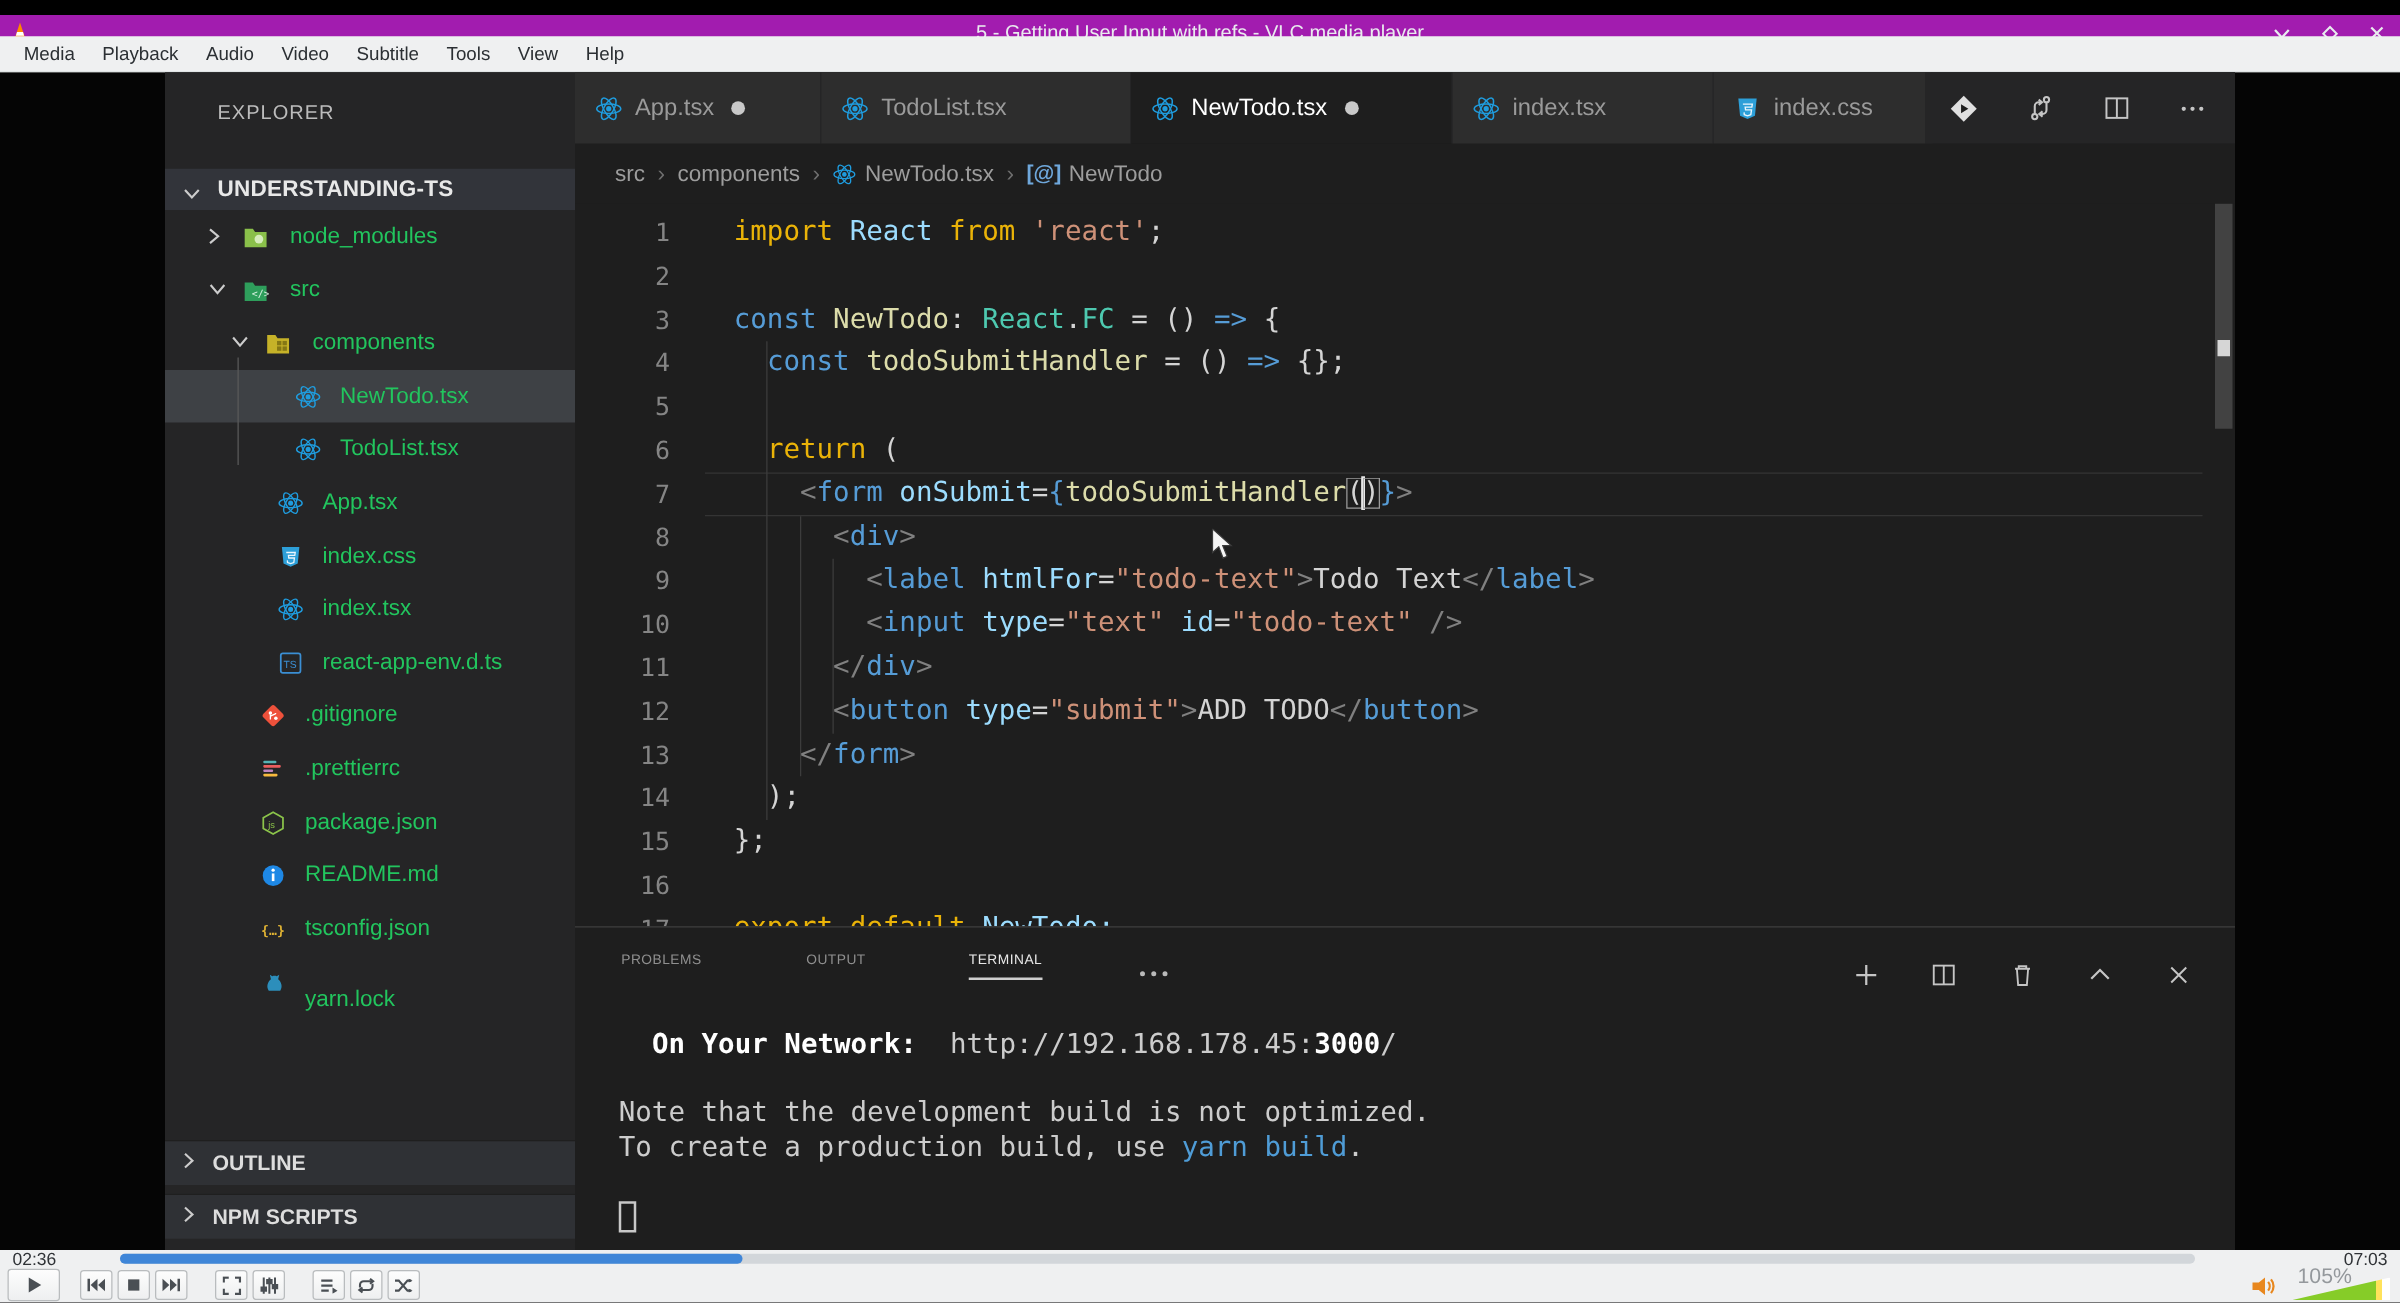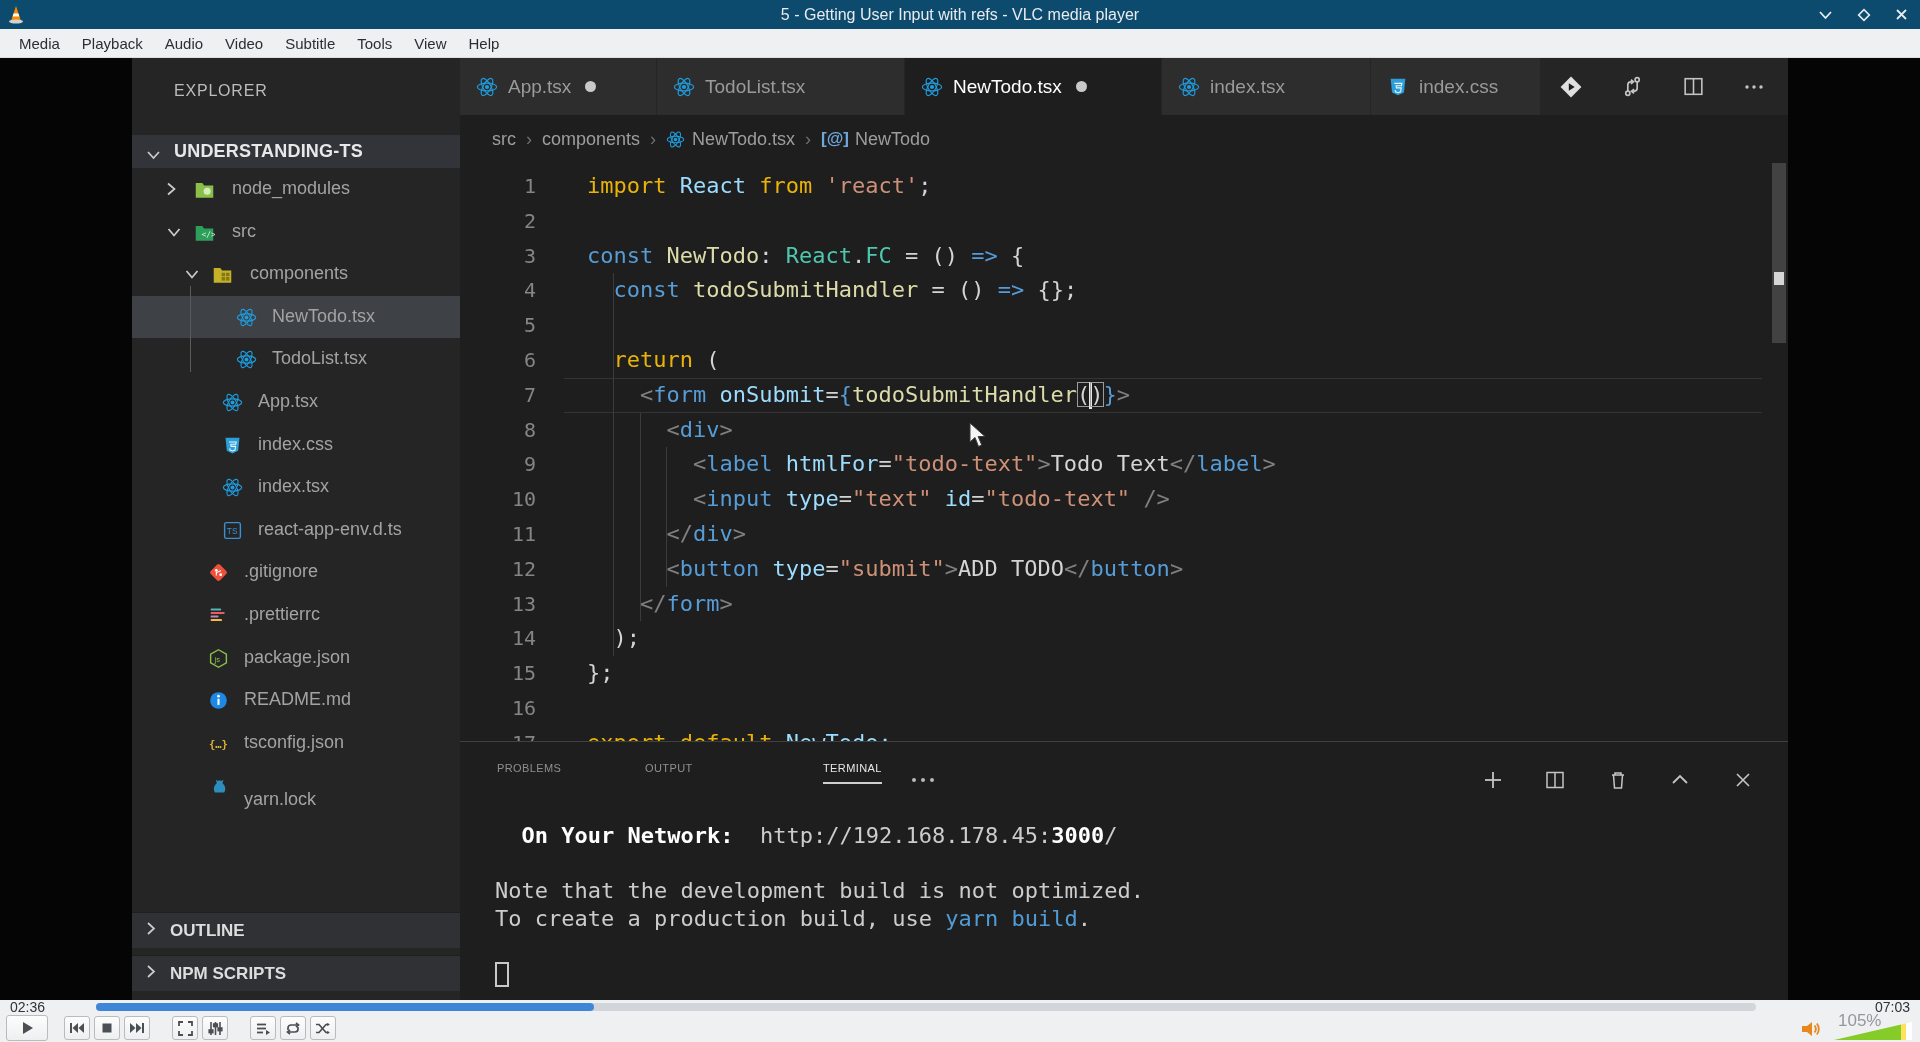--- a/index.html
+++ b/index.html
@@ -1,19 +1,19 @@
 <!DOCTYPE html>
 <html><head>
 <meta charset="utf-8">
 <style>
   * { margin:0; padding:0; box-sizing:border-box; }
   html,body { width:1920px; height:1042px; overflow:hidden; background:#000; font-family:"Liberation Sans",sans-serif; }
 
   
-  #titlebar { position:absolute; top:0; left:0; width:1920px; height:29px; background:#0c4a6e; display:flex; align-items:center; }
+  #titlebar { position:absolute; top:12px; left:0; width:1920px; height:29px; background:#a21caf; display:flex; align-items:center; }
   #vlc-title { position:absolute; left:0; right:0; text-align:center; color:#e9ebee; font-size:16px; }
   #cone { position:absolute; left:8px; top:5px; }
   #winbtns { position:absolute; right:12px; top:0; height:29px; display:flex; gap:24px; align-items:center; }
   #winbtns svg { display:block; }
 
   #menubar { position:absolute; top:29px; left:0; width:1920px; height:29px; background:#eff0f1; border-bottom:1px solid #dcdfe1; display:flex; align-items:center; padding-left:8px; }
   .menu-item { font-size:15px; color:#2b2f33; padding:0 11px; line-height:29px; }
 
   
   #video { position:absolute; top:58px; left:0; width:1920px; height:942px; background:#050505; }
@@ -24,21 +24,21 @@
   #expl-title { position:absolute; left:42px; top:24px; font-size:16px; letter-spacing:.8px; color:#bcbcbc; }
   #ws-header { position:absolute; left:0; top:77px; width:328px; height:33px; background:#32343a; color:#e8e8e8; font-weight:bold; font-size:18px; display:flex; align-items:center; }
   #ws-header .chev { position:absolute; left:14px; top:9px; }
   #ws-header span.lbl { margin-left:42px; letter-spacing:.2px; }
   #tree { position:absolute; left:0; top:110px; width:328px; }
   .trow { position:relative; height:42.6px; width:328px; }
   .trow.sel { background:#3e4145; }
   .trow .chev { position:absolute; top:13px; }
   .trow .ficon { position:absolute; top:11px; width:21px; height:21px; }
   .trow .ficon svg { width:21px; height:21px; display:block; }
-  .trow .lbl { position:absolute; top:10px; font-size:18px; color:#a3a3a3; white-space:nowrap;text-align:right; }
+  .trow .lbl { position:absolute; top:10px; font-size:18px; color:#22c55e; white-space:nowrap;text-align:right; }
   #tree-guide { position:absolute; left:58px; top:228px; width:1px; height:86px; background:#5a5a5a; }
   .section-row { position:absolute; left:0; width:328px; height:36px; background:#2f3135; border-top:1px solid #1f1f1f; color:#dddddd; font-weight:bold; font-size:17px; display:flex; align-items:center; }
   .section-row .chev { margin-left:14px; margin-right:14px; }
 
   
   #editorcol { position:absolute; left:328px; top:0; width:1328px; height:942px; }
   #tabbar { position:absolute; left:0; top:0; width:1328px; height:57px; background:#1f1f1f; display:flex; }
   .tab { height:57px; display:flex; align-items:center; padding-left:16px; background:#2d2d2d; border-right:1px solid #252526; overflow:hidden; flex:none; }
   .tab.active { background:#1e1e1e; }
   .tab .ticon { width:22px; height:22px; margin-right:10px; flex:none; }
@@ -495,21 +495,21 @@
             <div class="codeline" style="top: 528px;"></div>
             <div class="lnum" style="top: 562.8px;">17</div>
             <div class="codeline" style="top: 562.8px;"><span class="c-kw">export</span><span class="c-def"> </span><span class="c-kw">default</span><span class="c-def"> </span><span class="c-var">NewTodo;</span></div>
           </div>
         <div id="vsb-thumb"></div>
         <div id="vsb-marker"></div>
       </div>
 
       <div id="panel">
         <div id="panel-header">
-          <span id="ptabs"><span class="ptab" style="left: 37px;">PROBLEMS</span><span class="ptab" style="left: 185px;">OUTPUT</span><span class="ptab active" style="left: 315px; margin-left: 48px;">TERMINAL</span></span>
+          <span id="ptabs"><span class="ptab" style="left: 37px;">PROBLEMS</span><span class="ptab" style="left: 185px;">OUTPUT</span><span class="ptab active" style="left: 315px;">TERMINAL</span></span>
           <span id="pdots"><svg width="26" height="12" viewBox="0 0 26 12" fill="#b9b9b9">
                 <circle cx="4" cy="6" r="2"></circle>
                 <circle cx="13" cy="6" r="2"></circle>
                 <circle cx="22" cy="6" r="2"></circle>
               </svg></span>
           <span class="picon" style="left:1021px;"><svg width="24" height="24" viewBox="0 0 24 24" stroke="#c5c5c5" stroke-width="1.8">
                 <line x1="12" y1="4" x2="12" y2="20"></line>
                 <line x1="4" y1="12" x2="20" y2="12"></line>
               </svg></span>
           <span class="picon" style="left:1083px;"><svg width="24" height="24" viewBox="0 0 24 24" fill="none" stroke="#c5c5c5" stroke-width="1.5">

